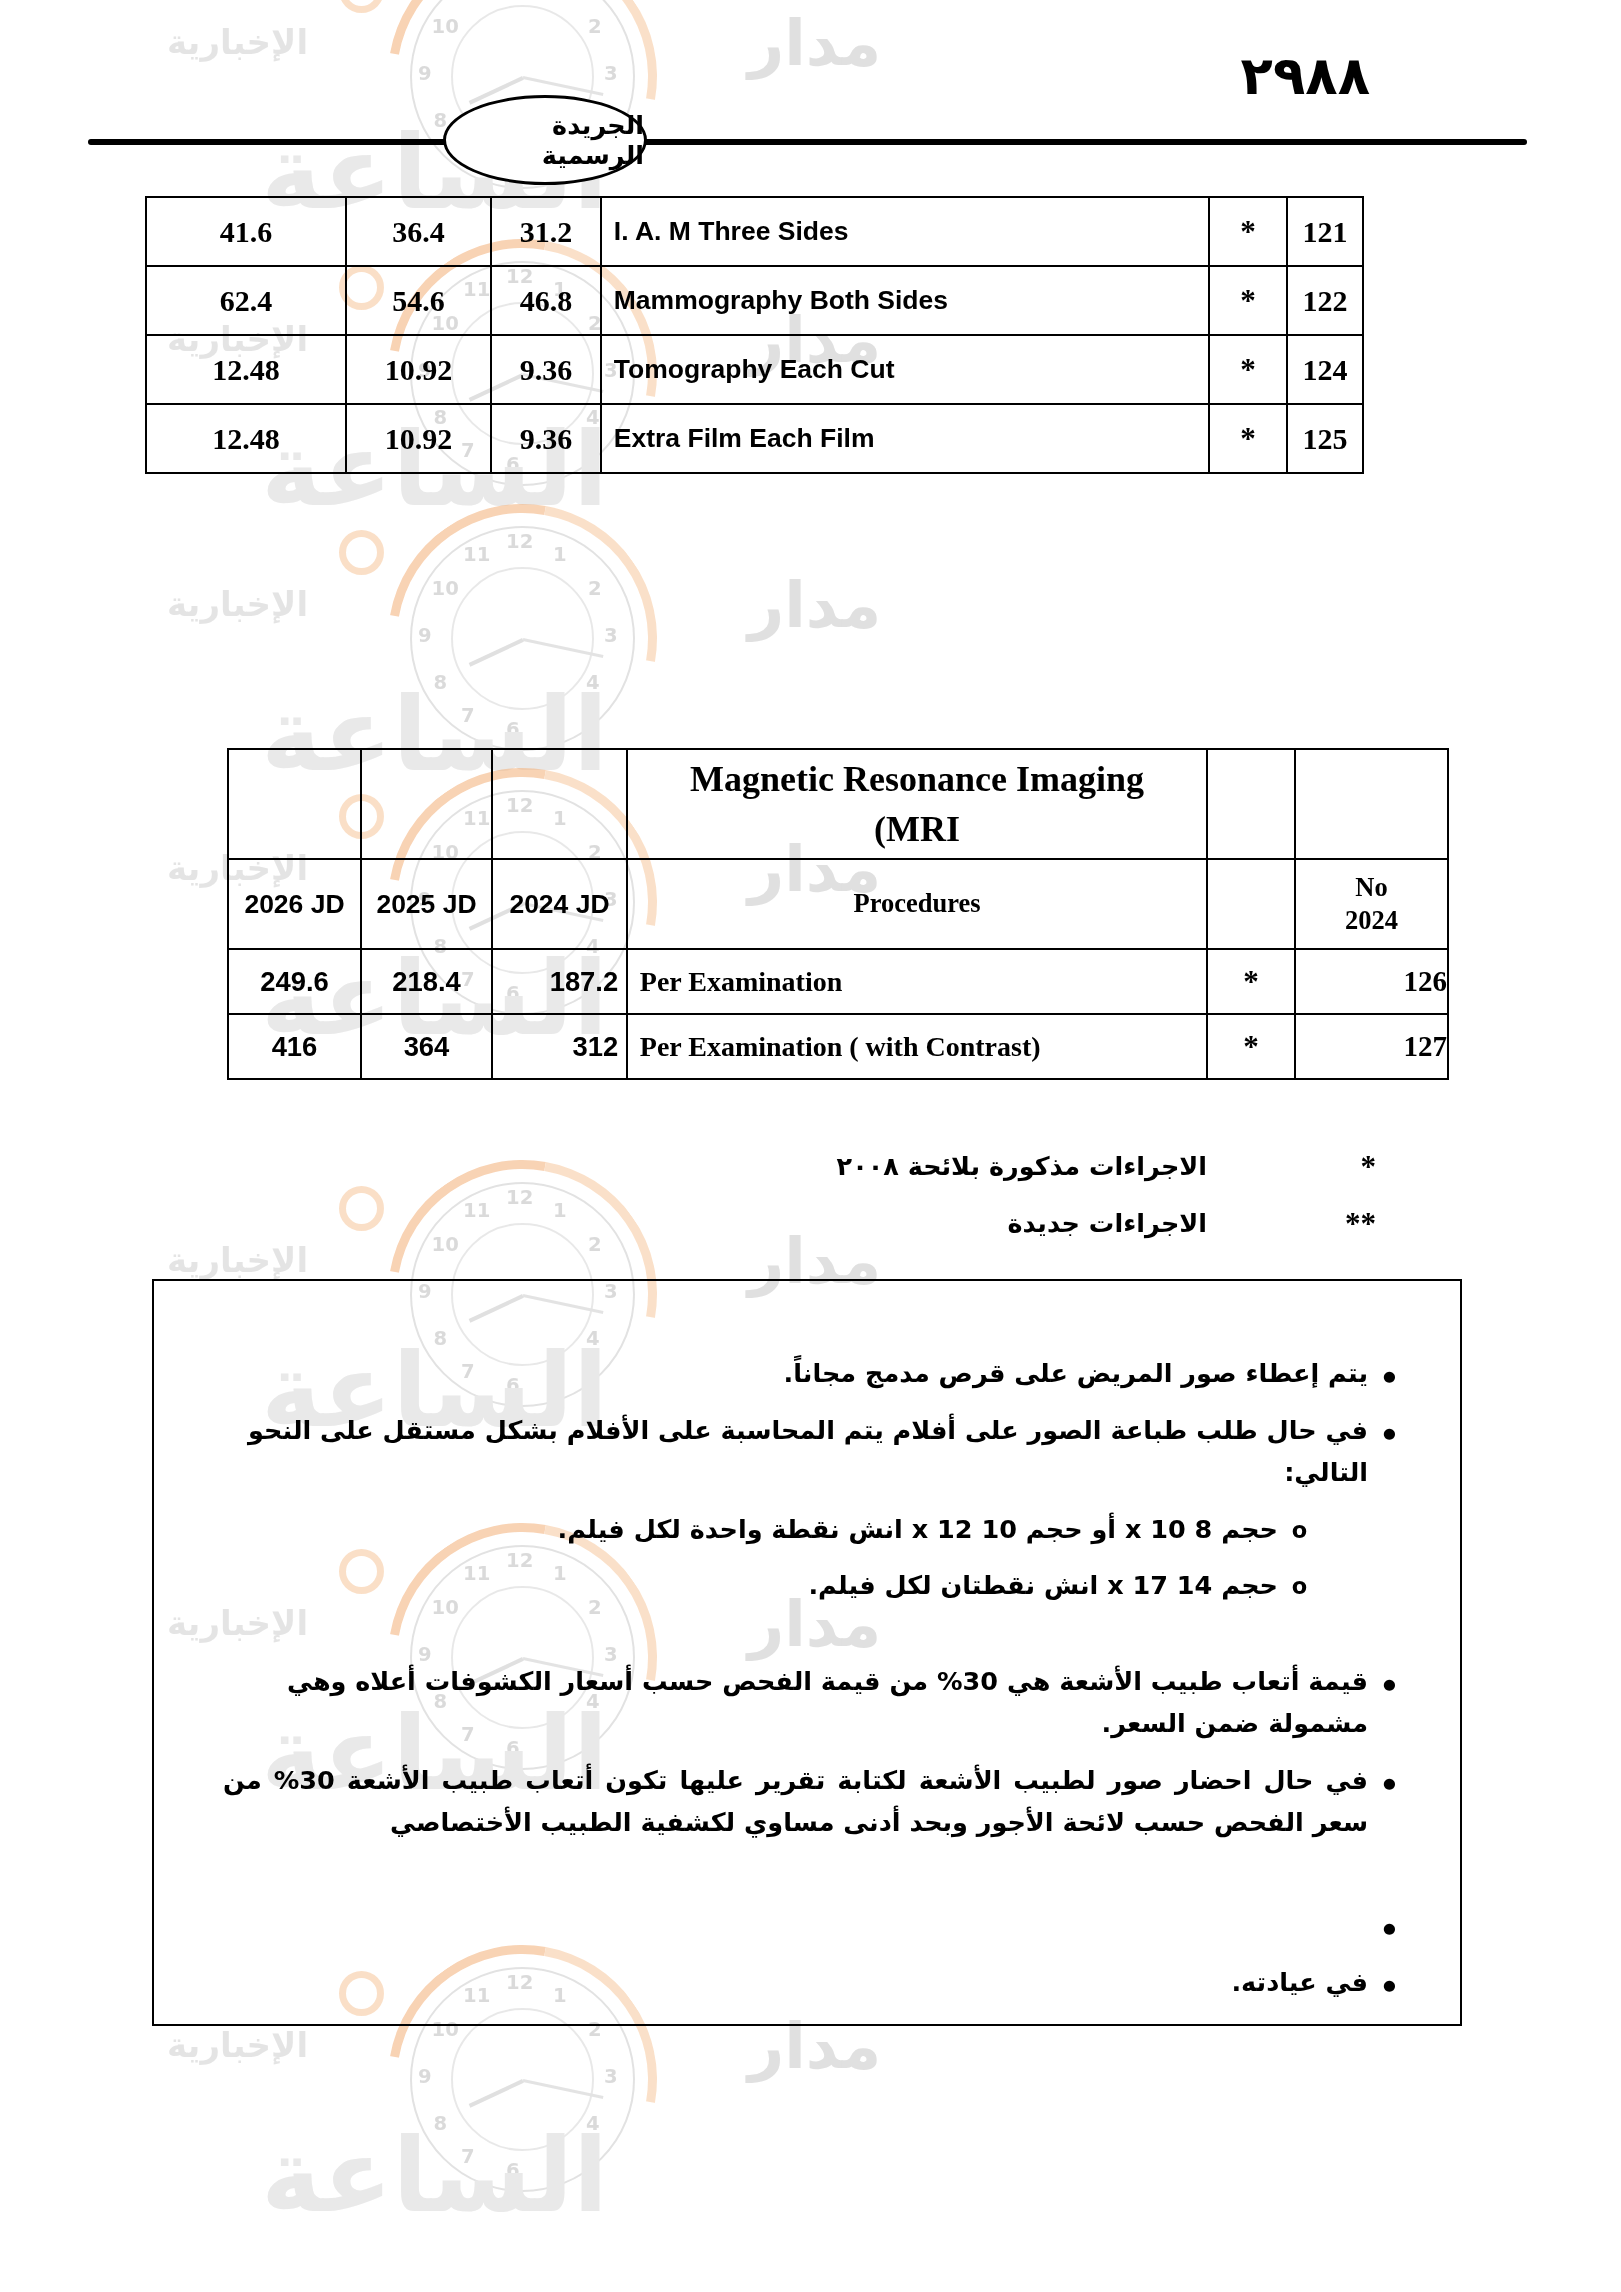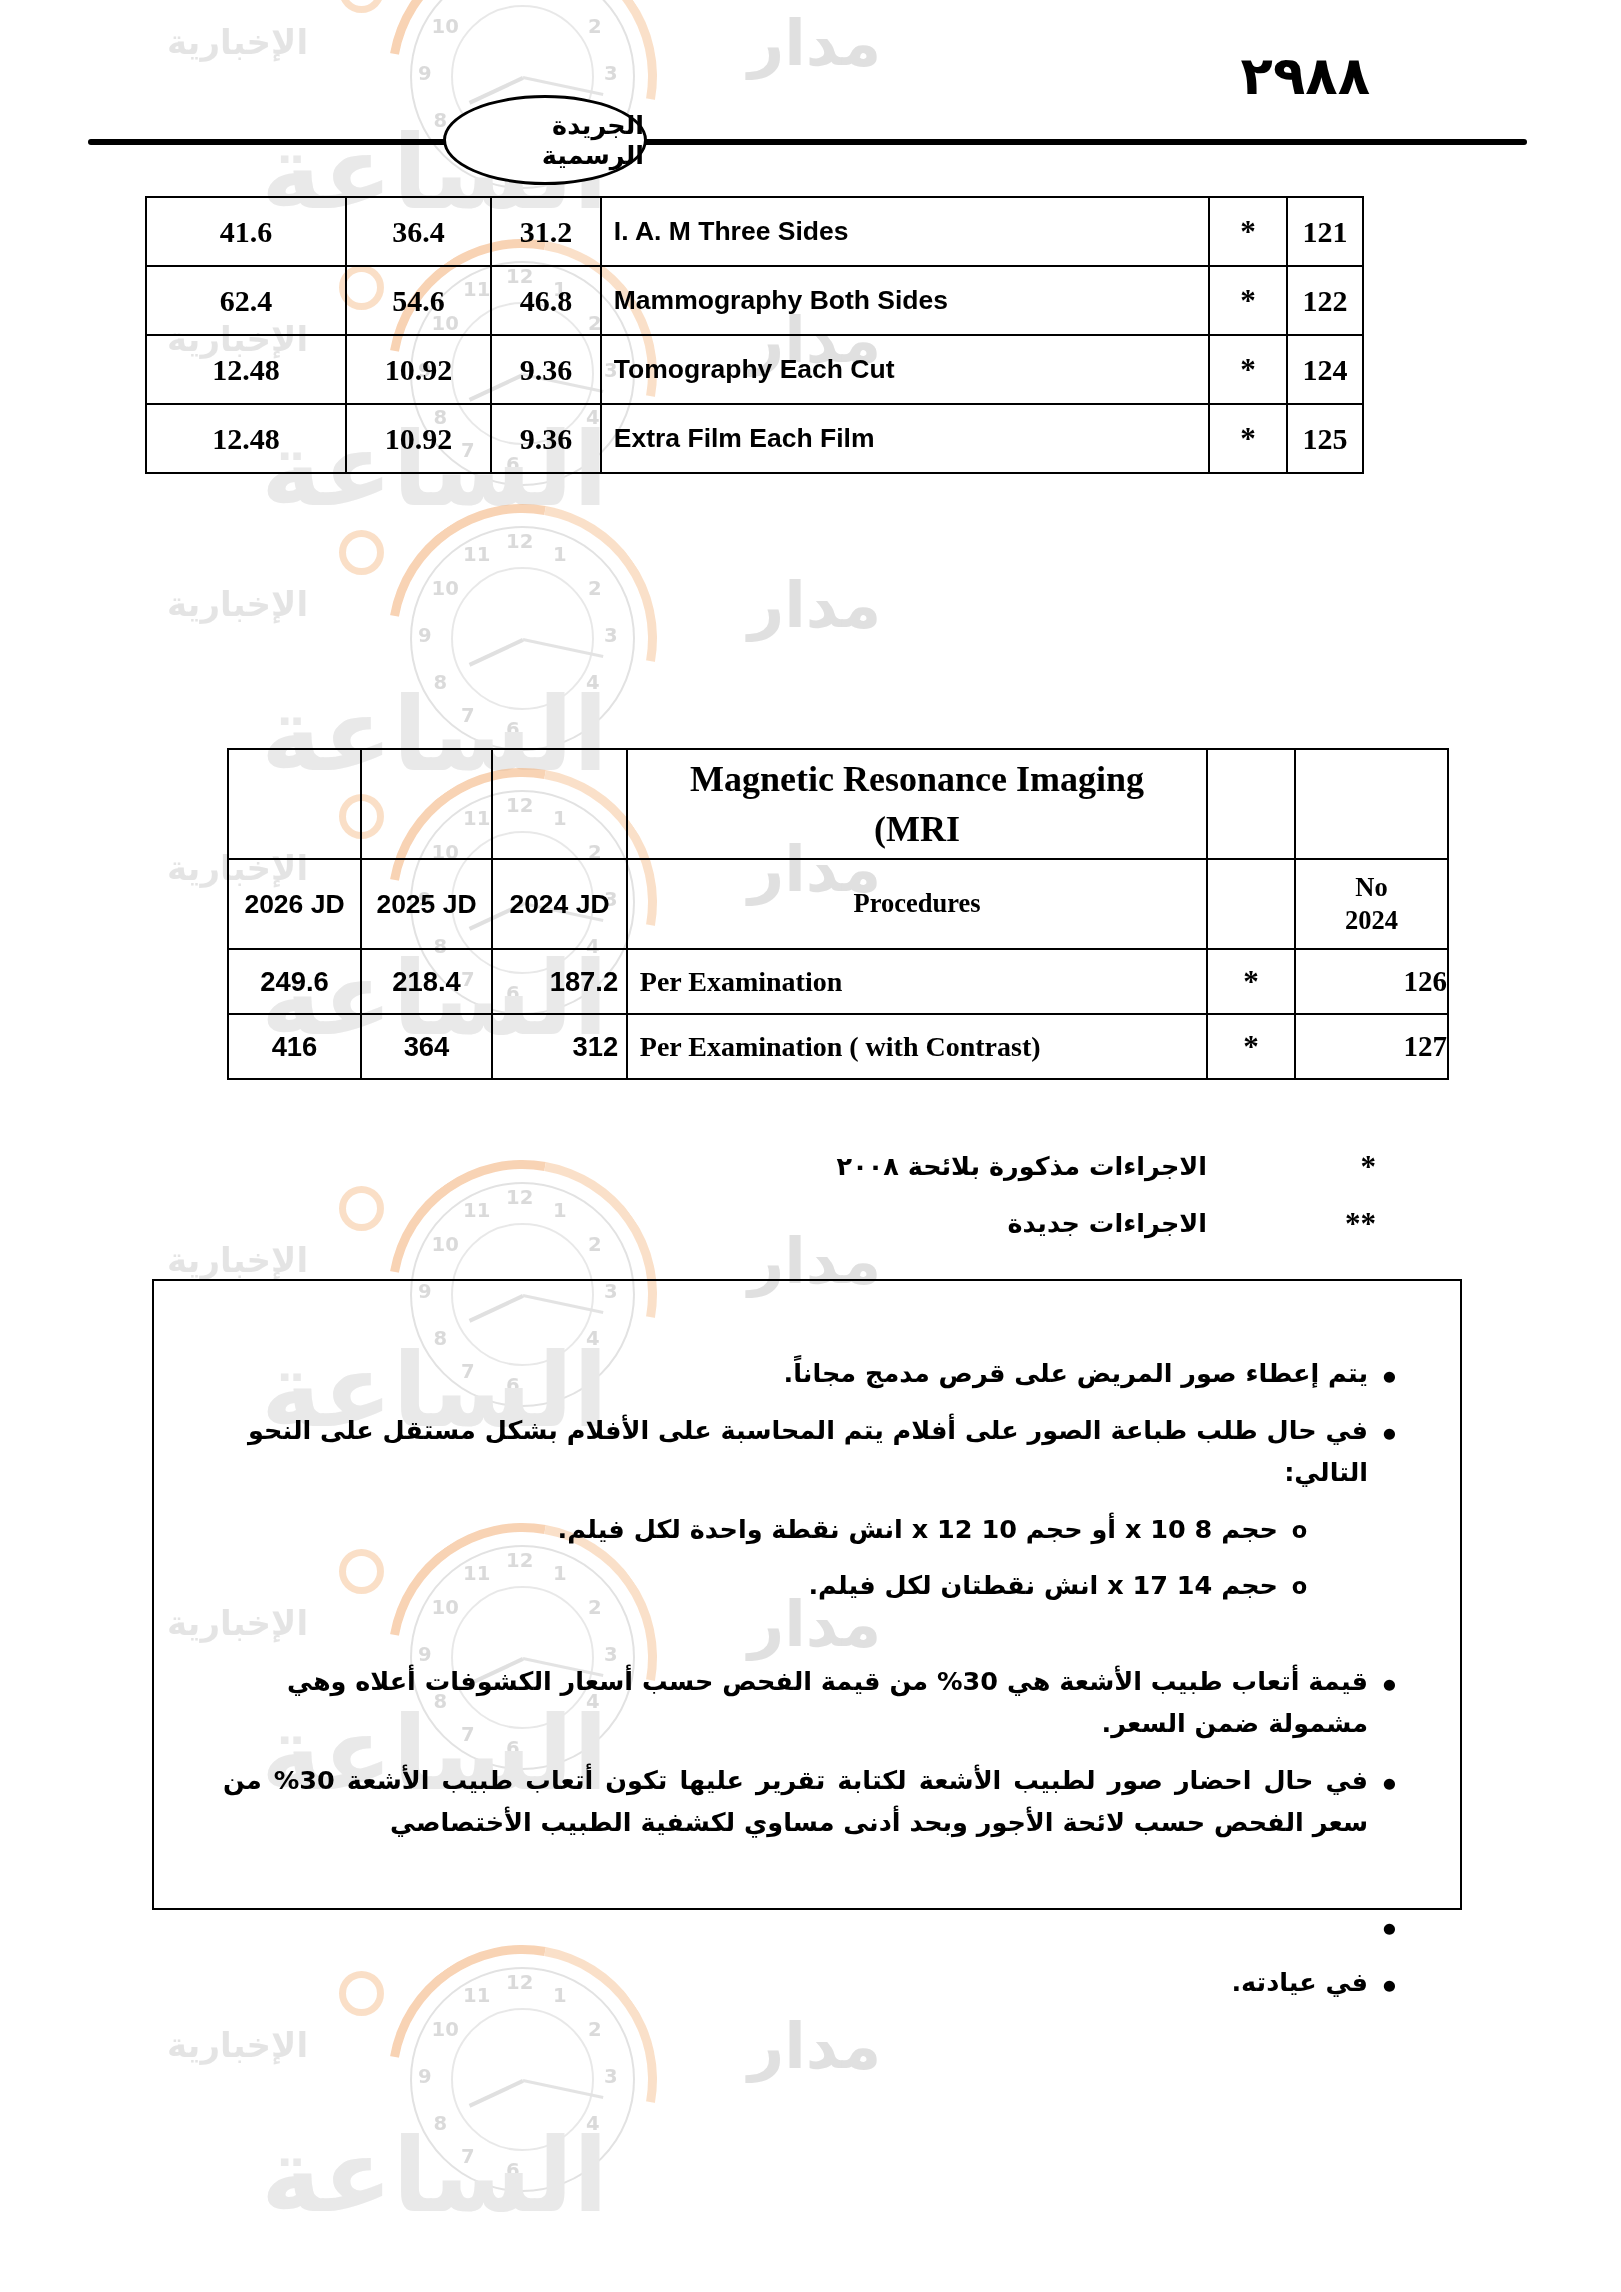--- a/index.html
+++ b/index.html
@@ -67,21 +67,21 @@
   .t2 .proc2 { font-family:"Liberation Serif",serif; font-weight:bold; font-size:28px;
     text-align:left; padding-left:11.8px; }
   .t2 .star { font-family:"Liberation Serif",serif; font-weight:bold; font-size:31px; text-align:center; }
   .t2 .no   { font-family:"Liberation Serif",serif; font-weight:bold; font-size:29px; text-align:right; }
 
   .footnote { position:absolute; left:0; width:100%; height:43px; }
   .fn-marker { position:absolute; right:245px; top:0; font-family:"Liberation Serif",serif;
     font-weight:bold; font-size:31px; }
   .fn-text { position:absolute; right:414px; top:2px; font-size:25.5px; font-weight:bold; direction:rtl; }
 
-  .notes-box { position:absolute; left:152px; top:1279px; width:1310px; height:631px;
+  .notes-box { position:absolute; left:152px; top:1279px; width:1310px; height:747px;
     border:2.9px solid #000; }
   .bullets { position:absolute; inset:0; padding:71px 49px 0 69px; direction:rtl; list-style:none; }
   .bullets li { display:flex; align-items:flex-start; font-weight:bold; font-size:25.5px;
     line-height:1.65; margin-bottom:14.7px; min-height:41px; }
   .bullets .mark { width:43px; flex:none; text-align:center; }
   .bullets li.l1 .mark::before { content:"●"; font-size:14.7px; position:relative; top:-1px; }
   .bullets li.l2 { padding-right:90px; }
   .bullets li.l2 .mark::before { content:"o"; font-size:22.5px; }
   .bullets .txt { flex:1; text-align:right; }
   .bullets li.just .txt { text-align:justify; }

